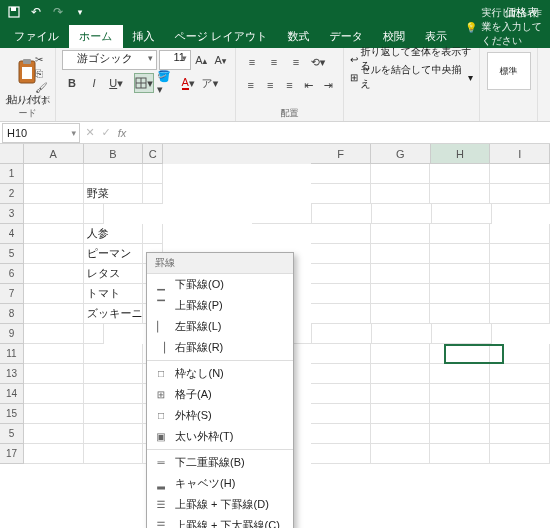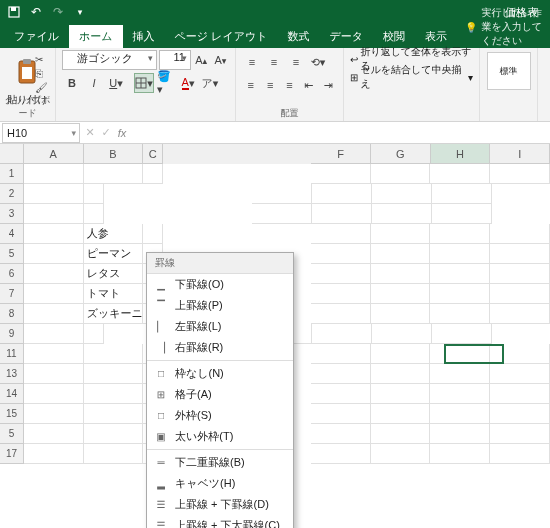--- a/index.html
+++ b/index.html
@@ -182,20 +182,21 @@
         <div class="cell" style="width: 20px;"></div>
         <div class="cell" style="width: 148px; background: rgb(255, 255, 255); border: none;"></div>
         <div class="cell" style="width: 60px;"></div>
         <div class="cell" style="width: 60px;"></div>
         <div class="cell" style="width: 60px;"></div>
         <div class="cell" style="width: 60px;"></div>
       </div>
       <div class="row">
         <div class="row-h">2</div>
         <div class="cell" style="width: 60px;"></div>
+        <div class="cell" style="width: 60px;">野菜</div>
         <div class="cell" style="width: 20px;"></div>
         <div class="cell" style="width: 148px; background: rgb(255, 255, 255); border: none;"></div>
         <div class="cell" style="width: 60px;"></div>
         <div class="cell" style="width: 60px;"></div>
         <div class="cell" style="width: 60px;"></div>
         <div class="cell" style="width: 60px;"></div>
       </div>
       <div class="row">
         <div class="row-h">3</div>
         <div class="cell" style="width: 60px;"></div>

